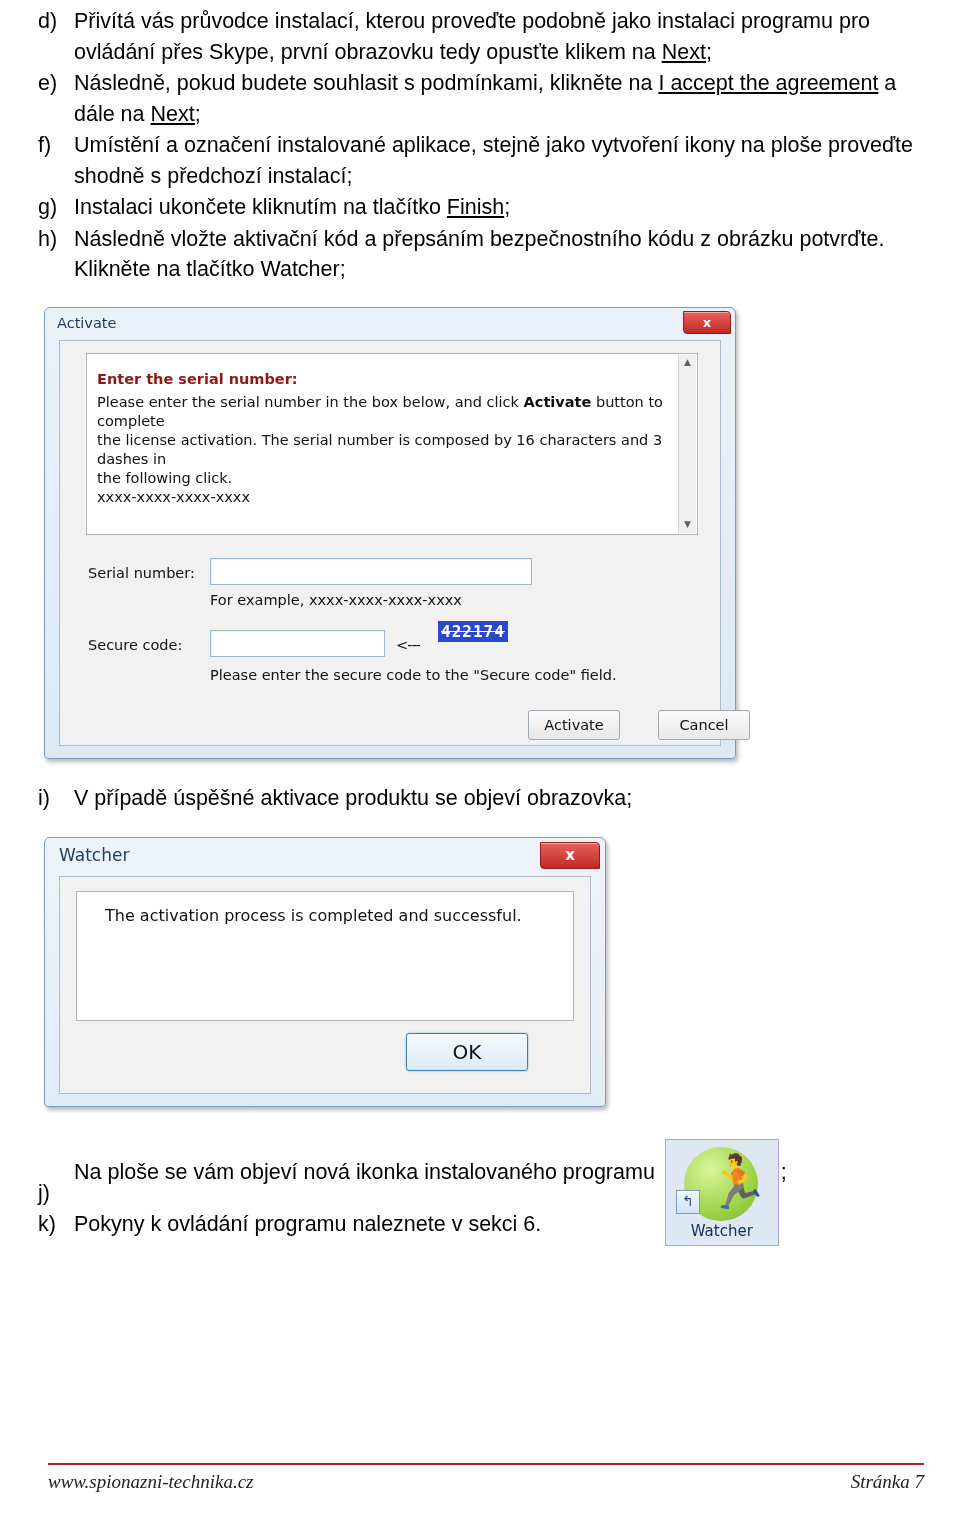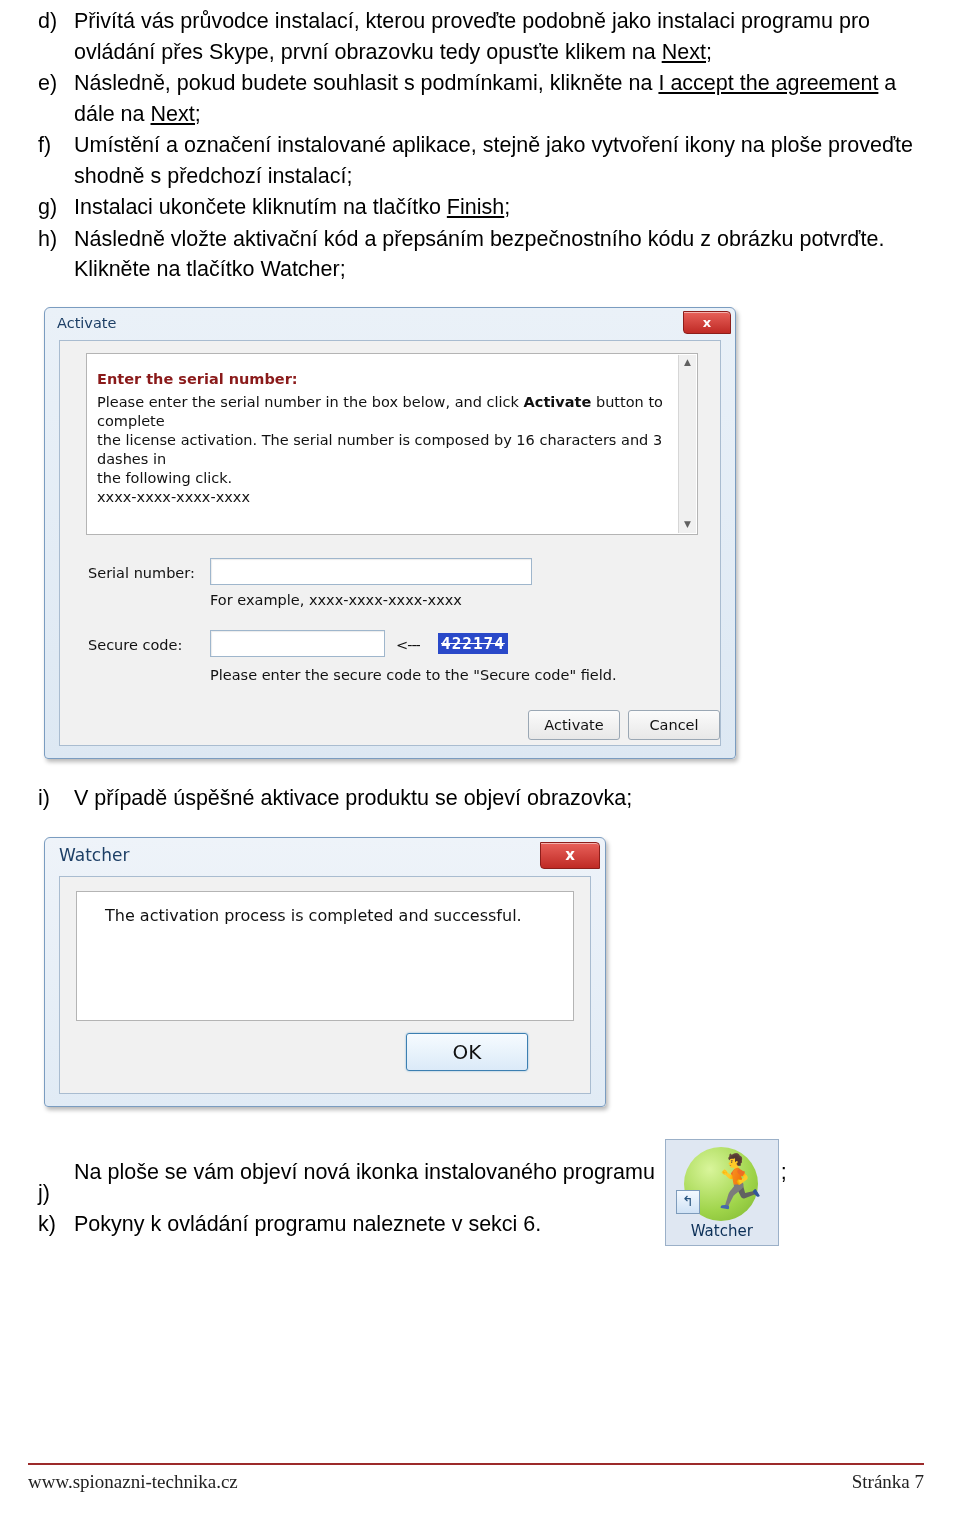--- a/index.html
+++ b/index.html
@@ -151,21 +151,21 @@
     width: 173px;
     height: 25px;
     background: #ffffff;
     border: 1px solid #9fb6cc;
     box-shadow: inset 1px 1px 1px rgba(0,0,0,0.08);
   }
   .arrow-left { left: 336px; top: 296px; letter-spacing: -1px; }
   .captcha {
     position: absolute;
     left: 378px;
-    top: 292px;
+    top: 280px;
     background: #2a49c9;
     color: #ffffff;
     font-family: "DejaVu Sans Mono", monospace;
     font-size: 16px;
     font-weight: bold;
     letter-spacing: 1px;
     padding: 1px 3px;
     text-decoration: line-through;
   }
   .hint-secure { left: 150px; top: 326px; }
@@ -175,21 +175,21 @@
     background: linear-gradient(#fbfbfb, #e8e8e8);
     border: 1px solid #9aa7b4;
     border-radius: 3px;
     font-size: 14.5px;
     display: flex;
     align-items: center;
     justify-content: center;
     color: #111;
   }
   .btn-activate { left: 468px; top: 369px; width: 90px; }
-  .btn-cancel { left: 568px; top: 369px; width: 90px; }
+  .btn-cancel { left: 598px; top: 369px; width: 90px; }
 
   
   .shot-watcher {
     position: relative;
     margin: 24px 0 0 8px;
     width: 560px;
     height: 268px;
     background: linear-gradient(#eef3f9, #e1ebf5);
     border: 1px solid #7a9cc0;
     border-radius: 6px 6px 4px 4px;
@@ -296,23 +296,24 @@
     font-family: "DejaVu Sans", sans-serif;
     color: #0b2f57;
   }
 
   .tail-list { margin-top: 4px; }
   .row-icon { display: flex; align-items: flex-end; }
 
   
   .footer {
     position: absolute;
-    left: 28px;
+    left: 48px;
     right: 36px;
     bottom: 26px;
+    font-style: italic;
   }
   .footer-rule {
     border-top: 2px solid #9c2a2a;
     margin-bottom: 6px;
   }
   .footer-inner {
     display: flex;
     justify-content: space-between;
     font-family: "Liberation Serif", serif;
     font-size: 19px;

